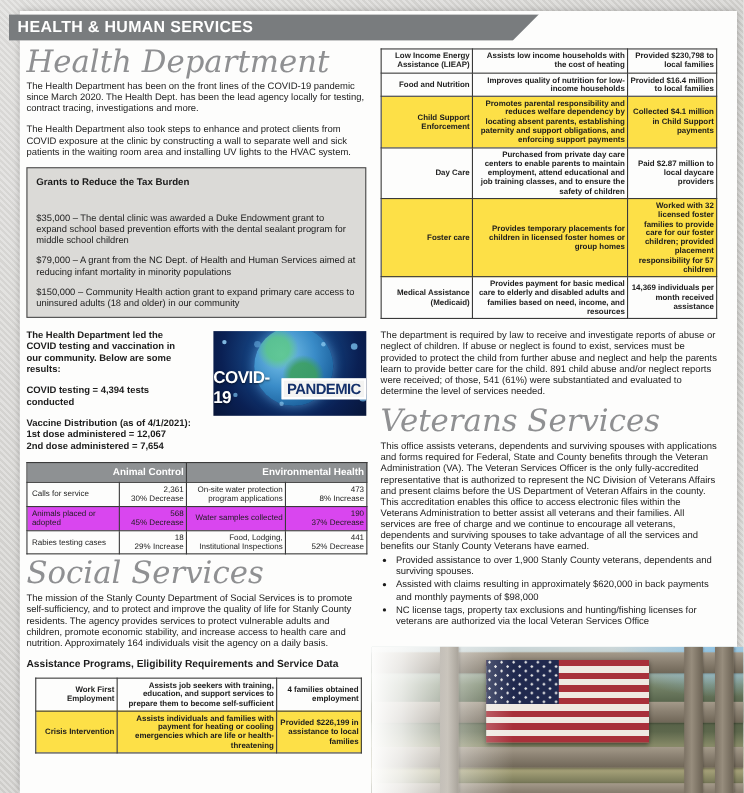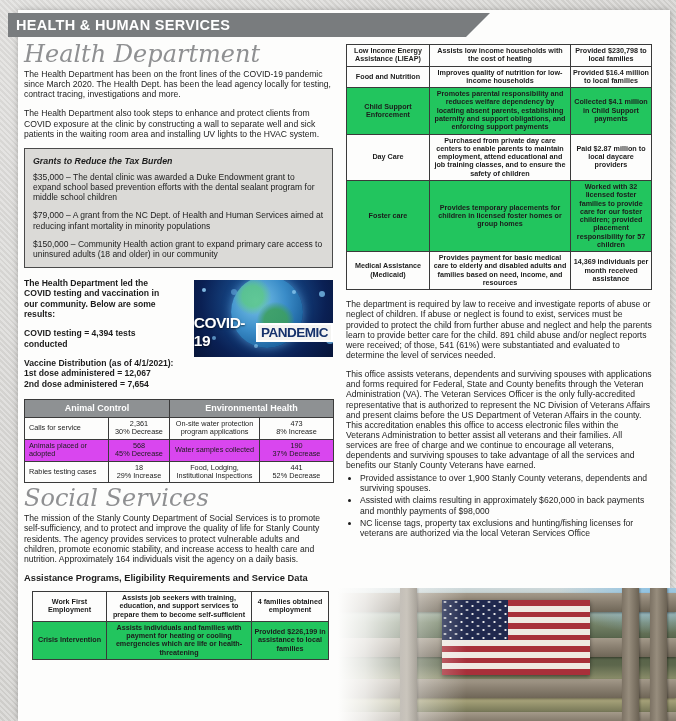--- a/index.html
+++ b/index.html
@@ -27,29 +27,29 @@
     background:#797c7e;
     clip-path:polygon(0 0,100% 0,calc(100% - 24px) 100%,0 100%);
     color:#ffffff; font-weight:bold; font-size:14.5px; letter-spacing:.3px;
     display:flex; align-items:center; padding-left:8px;
   }
   .col-left  { position:absolute; left:24px;  top:42px; width:309px; }
   .col-right { position:absolute; left:346px; top:44px; width:306px; }
 
   .script-heading {
     font-family:"DejaVu Serif", serif; font-style:italic;
-    color:#8f9092; font-size:24px; line-height:1; margin-bottom:3px;
+    color:#8f9092; font-size:28px; line-height:1; margin-bottom:3px;
   }
   p.body { font-size:8.6px; line-height:1.18; margin-bottom:9px; color:#222; }
 
   .grants-box {
     border:1px solid #4a4a4a; background:#dbdad7;
     padding:7px 8px 8px 8px; margin:2px 0 10px 0;
   }
-  .grants-box .title { font-size:8.8px; font-weight:bold; font-style:italic; margin-bottom:6px; }
+  .grants-box .title { font-size:8.8px; font-weight:bold; margin-bottom:23px; }
   .grants-box p { font-size:8.5px; line-height:1.2; margin-bottom:8px; }
   .grants-box p:last-child { margin-bottom:0; }
 
   .covid-section { display:flex; margin-bottom:10px; }
   .covid-text { width:160px; padding-right:4px; }
   .covid-text p { font-size:8.6px; font-weight:bold; line-height:1.2; margin-bottom:9px; }
   .covid-text p.tight { margin-bottom:0; }
   .covid-img {
     width:145px; height:77px; position:relative; overflow:hidden; margin-top:2px;
     background:radial-gradient(circle at 50% 28%, #2a6fae 0%, #14407c 40%, #0a2054 70%, #071538 100%);
@@ -74,36 +74,36 @@
     position:absolute; left:0; right:0; top:34px; display:flex; justify-content:center; align-items:center;
   }
   .covid-caption .word1 { color:#fff; font-weight:bold; font-size:15.5px; letter-spacing:-.5px; text-shadow:0 1px 2px rgba(0,0,0,.6); }
   .covid-caption .word2 {
     margin-left:4px; background:#f4f4f2; color:#15316b; border:2px solid #fff;
     font-weight:bold; font-size:13.5px; padding:0 3px; letter-spacing:-.5px;
   }
 
   table { border-collapse:collapse; table-layout:fixed; }
   td, th {
-    border:1px solid #3a3a3a; vertical-align:middle; text-align:center;
+    border:1px solid #3a3a3a; vertical-align:middle; text-align:right;
     white-space:pre-line; padding:2px 2px;
   }
   .animal-table { width:309px; font-size:7.3px; line-height:1.15; margin-bottom:3px; }
   .animal-table th {
     background:#8e9193; color:#fff; font-weight:bold; font-size:9px; height:18px;
   }
   .animal-table td.label { text-align:left; padding-left:4px; }
   .animal-table tr.shade td { background:#d946ef; }
   .table-note { font-size:7.6px; font-weight:bold; margin-bottom:10px; }
 
   .assist-heading { font-size:9.3px; font-weight:bold; margin:2px 0 8px 0; }
 
   .assist-table { font-size:7.2px; line-height:1.15; font-weight:bold; }
   .assist-table td.prog { font-weight:bold; }
-  .assist-table tr.shade td { background:#22c55e; }
+  .assist-table tr.shade td { background:#fde047; }
   .assist-left { width:296px; margin-left:8px; }
   .assist-left col.c1 { width:74px; } .assist-left col.c2 { width:145px; } .assist-left col.c3 { width:77px; }
   .assist-right { width:305px; }
   .assist-right col.c1 { width:83px; } .assist-right col.c2 { width:141px; } .assist-right col.c3 { width:81px; }
 
   .vet-bullets { margin:0 0 0 14px; }
   .vet-bullets li { font-size:8.6px; line-height:1.2; margin-bottom:2px; }
 
   .photo {
     position:absolute; left:338px; top:588px; width:338px; height:133px; overflow:hidden;
@@ -285,20 +285,21 @@
     <tr>
       <td class="prog">Medical Assistance (Medicaid)</td>
       <td>Provides payment for basic medical care to elderly and disabled adults and families based on need, income, and resources</td>
       <td>14,369 individuals per month received assistance</td>
     </tr>
   </tbody>
     </table>
 
   <p class="body" style="margin-top:9px">The department is required by law to receive and investigate reports of abuse or neglect of children. If abuse or neglect is found to exist, services must be provided to protect the child from further abuse and neglect and help the parents learn to provide better care for the child. 891 child abuse and/or neglect reports were received; of those, 541 (61%) were substantiated and evaluated to determine the level of services needed.</p>
 
+  <div class="script-heading">Veterans Services</div>
   <p class="body" style="margin-bottom:2px">This office assists veterans, dependents and surviving spouses with applications and forms required for Federal, State and County benefits through the Veteran Administration (VA). The Veteran Services Officer is the only fully-accredited representative that is authorized to represent the NC Division of Veterans Affairs and present claims before the US Department of Veteran Affairs in the county. This accreditation enables this office to access electronic files within the Veterans Administration to better assist all veterans and their families. All services are free of charge and we continue to encourage all veterans, dependents and surviving spouses to take advantage of all the services and benefits our Stanly County Veterans have earned.</p>
   <ul class="vet-bullets">
     <li>Provided assistance to over 1,900 Stanly County veterans, dependents and surviving spouses.</li>
     <li>Assisted with claims resulting in approximately $620,000 in back payments and monthly payments of $98,000</li>
     <li>NC license tags, property tax exclusions and hunting/fishing licenses for veterans are authorized via the local Veteran Services Office</li>
   </ul>
 </div>
 
 <div class="photo">
   <div class="sky-patch"></div>

